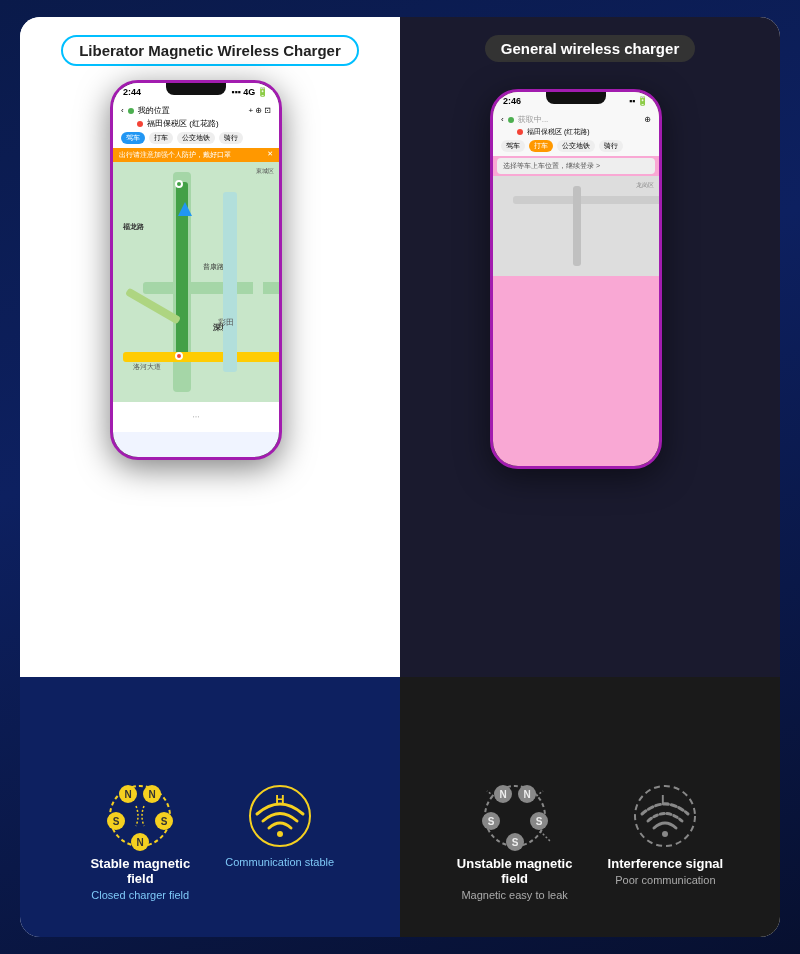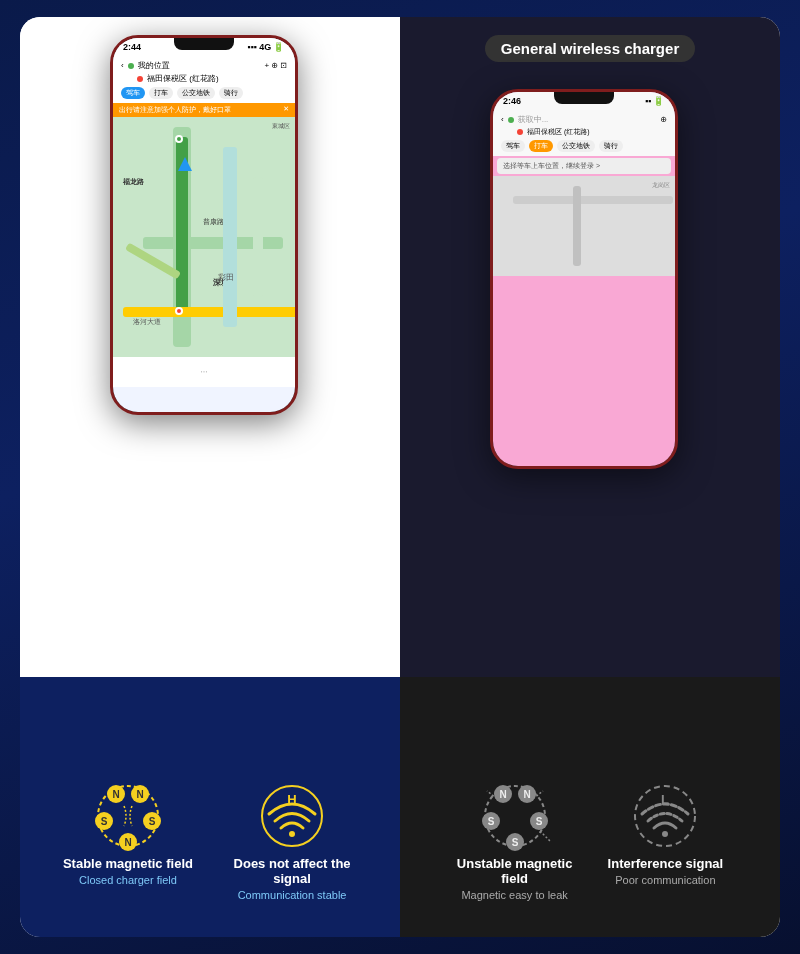--- a/index.html
+++ b/index.html
@@ -75,25 +75,25 @@
     }
 
     
     .phone-wrap {
       position: relative;
       width: 200px;
       height: 380px;
     }
 
     .phone-outer {
-      width: 188px;
+      width: 172px;
       height: 380px;
       background: #111;
       border-radius: 28px;
-      border: 3px solid #7f1d1d;
+      border: 3px solid #a21caf;
       overflow: hidden;
       position: relative;
       box-shadow: 0 8px 32px rgba(0,0,0,0.5);
     }
 
     .phone-screen {
       width: 100%;
       height: 100%;
       background: #f0f4ff;
       position: relative;
@@ -353,20 +353,21 @@
     }
   </style>
 </head>
 <body>
 
 <div class="main-card">
 
   <div class="top-section">
 
     <div class="left-panel">
+      <div class="label-badge-blue">Liberator Magnetic Wireless Charger</div>
 
       <div class="phone-wrap">
         <div class="phone-outer">
           <div class="notch"></div>
           <div class="phone-screen">
 
             <div class="status-bar">
               <span>2:44</span>
               <span>▪▪▪ 4G 🔋</span>
             </div>
@@ -512,21 +513,20 @@
 
             <circle cx="35" cy="40" r="30" fill="none" stroke="#f5d020" stroke-width="2"></circle>
 
             <path d="M12 38 Q35 18 58 38" fill="none" stroke="#f5d020" stroke-width="3" stroke-linecap="round"></path>
             <path d="M18 45 Q35 30 52 45" fill="none" stroke="#f5d020" stroke-width="3" stroke-linecap="round"></path>
             <path d="M24 52 Q35 42 46 52" fill="none" stroke="#f5d020" stroke-width="3" stroke-linecap="round"></path>
             <circle cx="35" cy="58" r="3" fill="#f5d020"></circle>
 
             <text x="35" y="28" text-anchor="middle" font-size="13" font-weight="bold" fill="#f5d020">H</text>
           </svg>
-          <div class="icon-label-bold">Does not affect the signal</div>
           <div class="icon-label-sub">Communication stable</div>
         </div>
       </div>
     </div>
 
     <div class="bottom-right">
       <div class="icons-row">
 
         <div class="icon-col">
           <svg width="80" height="80" viewBox="0 0 80 80">

